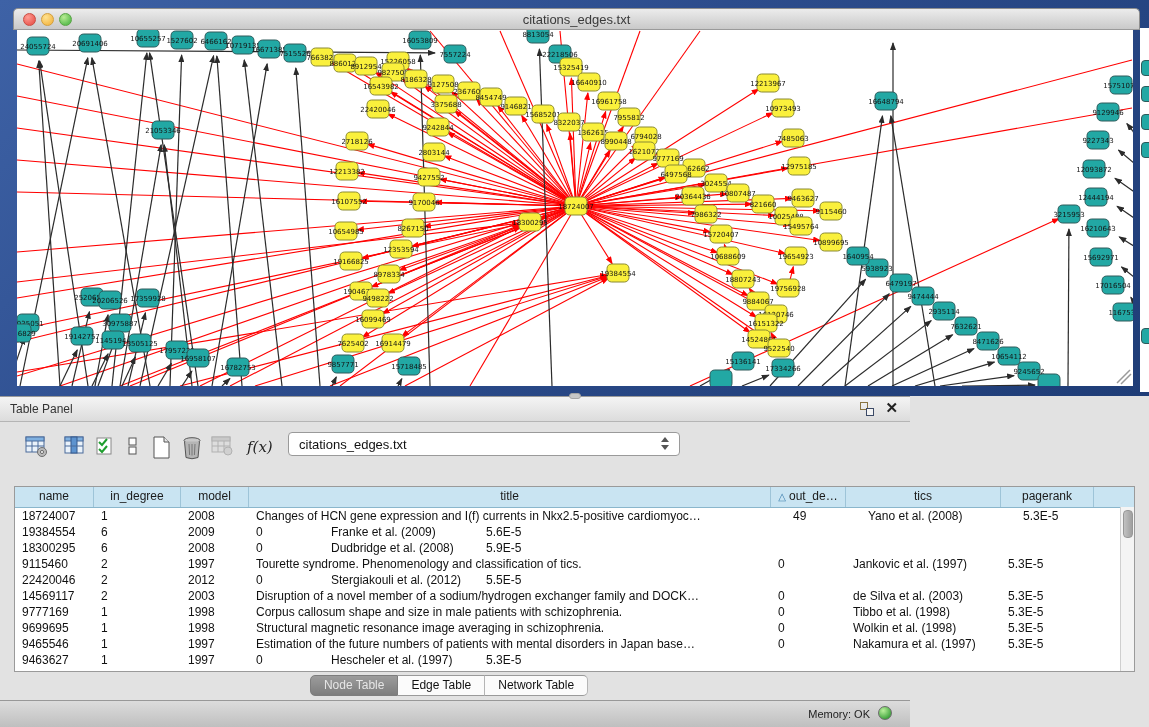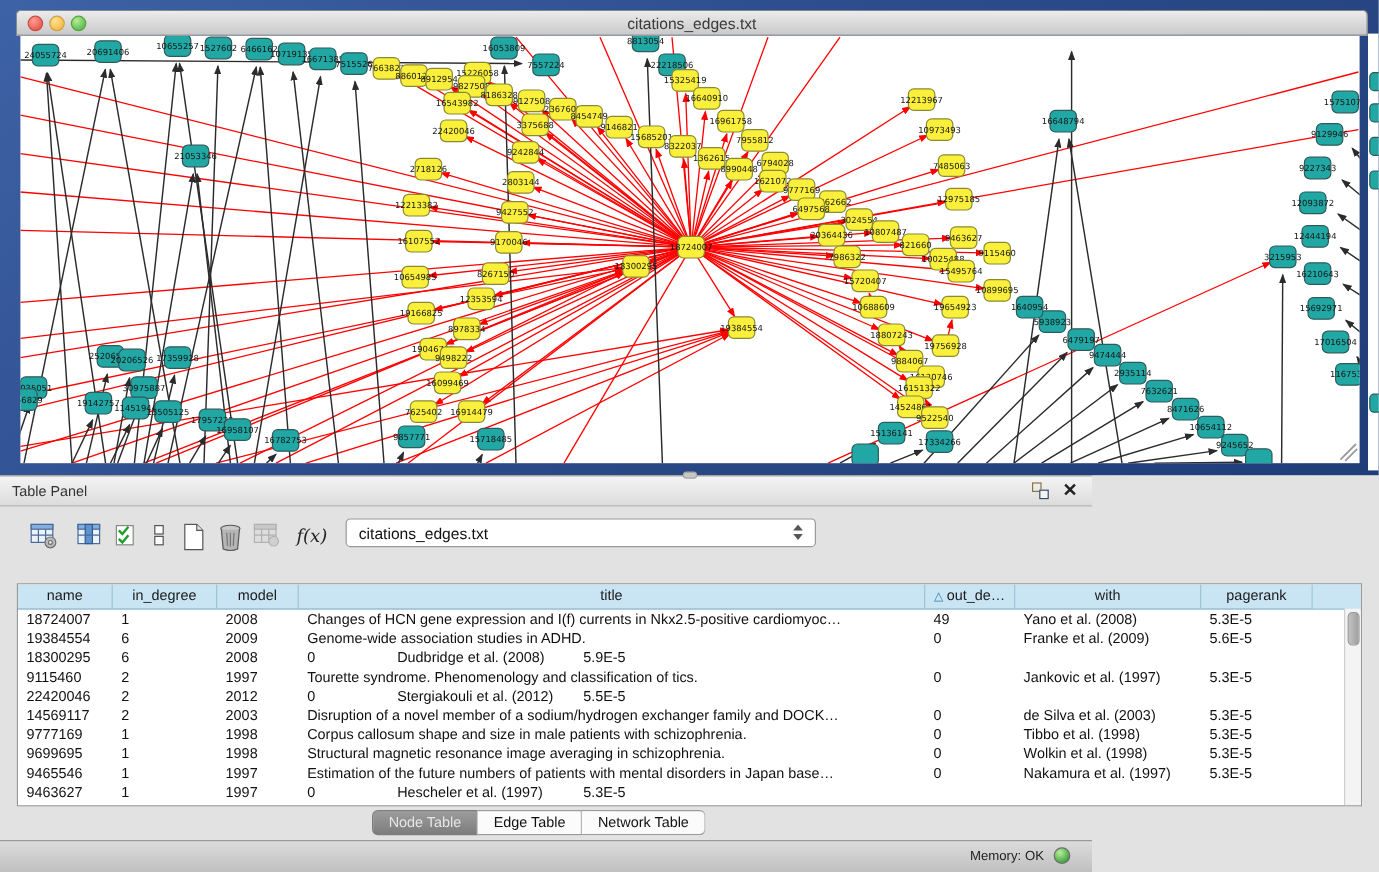--- a/index.html
+++ b/index.html
@@ -811,39 +811,38 @@
     </div>
   </div>
 
   <div id="grid-wrap">
     <div id="grid-header">
         <div class="hcell" style="width: 79px;">name</div>
         <div class="hcell" style="width: 87px;">in_degree</div>
         <div class="hcell" style="width: 68px;">model</div>
         <div class="hcell" style="width: 522px;">title</div>
         <div class="hcell" style="width: 75px;"><span class="sortg">△</span>out_de…</div>
-        <div class="hcell" style="width: 155px;">with</div>
+        <div class="hcell" style="width: 155px;">tics</div>
         <div class="hcell" style="width: 93px;">pagerank</div>
         <div class="hcell hfill" style="border-right: none;"></div>
       </div>
     <div id="grid-body">
         <div class="trow">
           <div class="tcell" style="width: 79px;">18724007</div>
           <div class="tcell" style="width: 87px;">1</div>
           <div class="tcell" style="width: 68px;">2008</div>
           <div class="tcell" style="width: 522px;">Changes of HCN gene expression and I(f) currents in Nkx2.5-positive cardiomyoc…</div>
-          <div class="tcell" style="width: 75px;">49</div>
+          <div class="tcell" style="width: 75px; margin-left: 15px;">49</div>
           <div class="tcell" style="width: 155px;">Yano et al. (2008)</div>
           <div class="tcell" style="width: 93px;">5.3E-5</div>
         </div>
         <div class="trow">
           <div class="tcell" style="width: 79px;">19384554</div>
           <div class="tcell" style="width: 87px;">6</div>
           <div class="tcell" style="width: 68px;">2009</div>
-          <div class="tcell" style="width: 522px;">Genome-wide association studies in ADHD.</div>
           <div class="tcell" style="width: 75px;">0</div>
           <div class="tcell" style="width: 155px;">Franke et al. (2009)</div>
           <div class="tcell" style="width: 93px;">5.6E-5</div>
         </div>
         <div class="trow">
           <div class="tcell" style="width: 79px;">18300295</div>
           <div class="tcell" style="width: 87px;">6</div>
           <div class="tcell" style="width: 68px;">2008</div>
           <div class="tcell" style="width: 75px;">0</div>
           <div class="tcell" style="width: 155px;">Dudbridge et al. (2008)</div>

